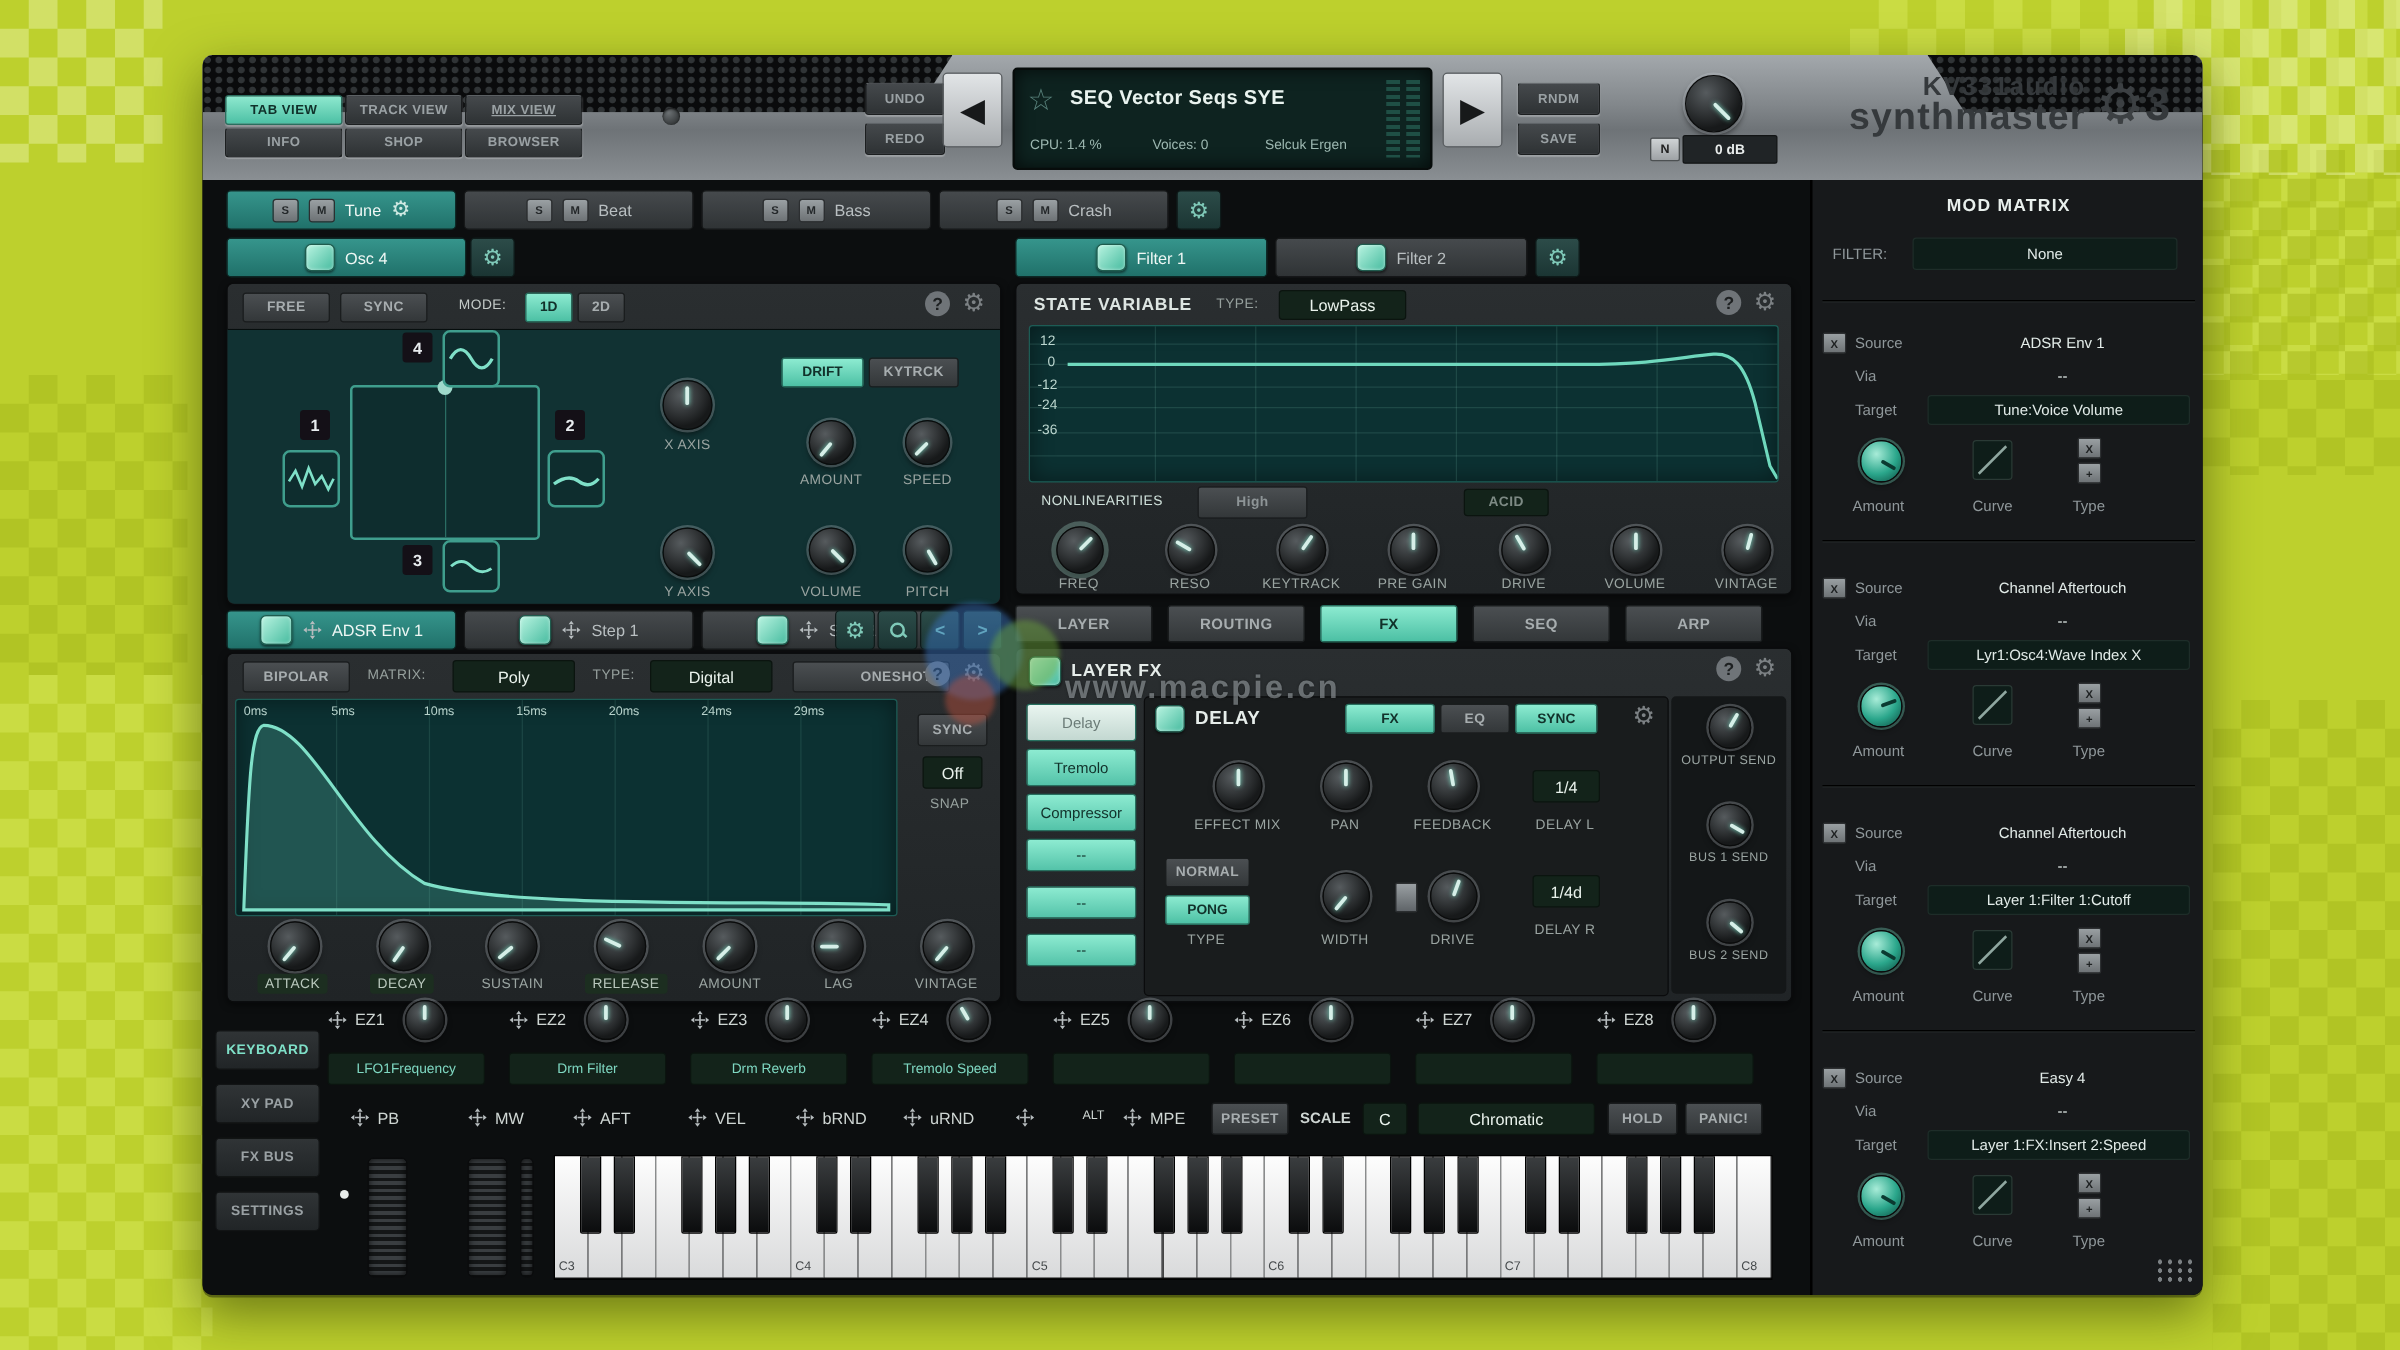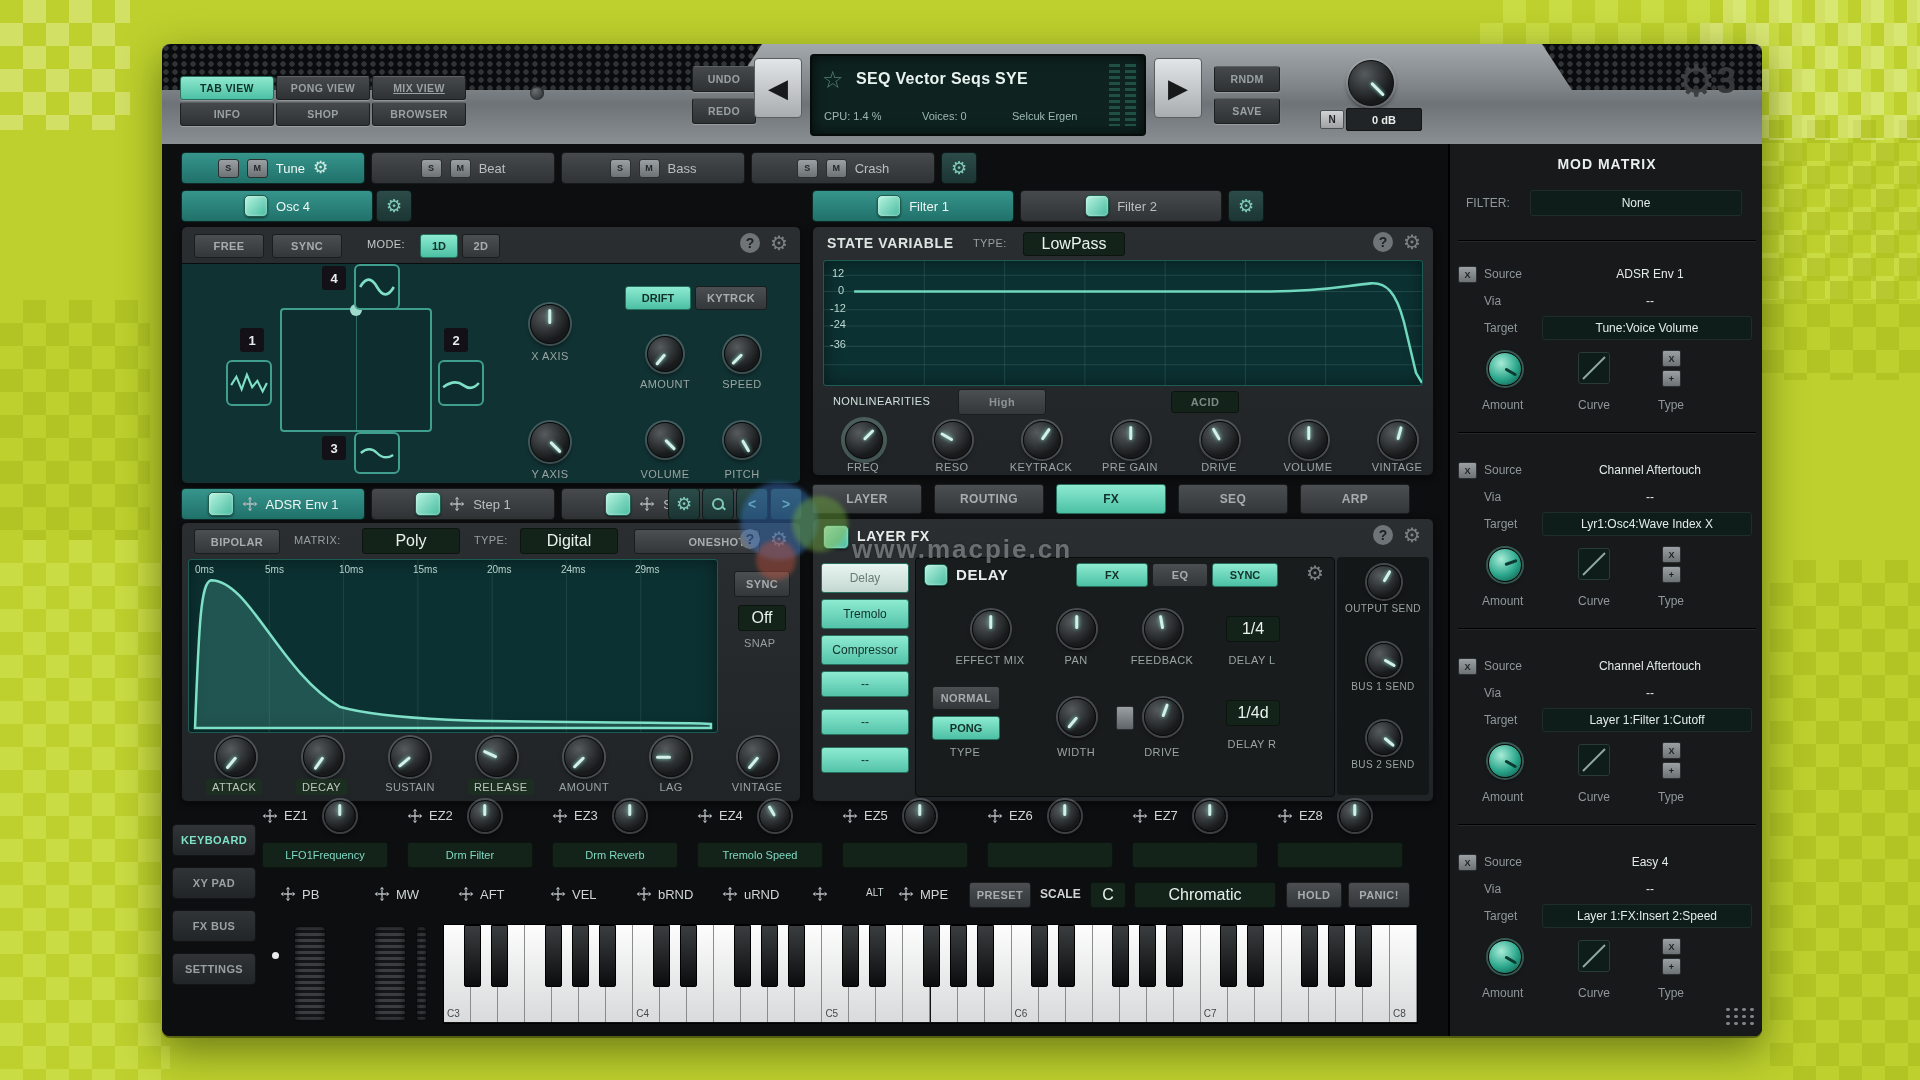--- a/index.html
+++ b/index.html
@@ -49,21 +49,21 @@
        color:#b9bfc1;font-size:13px;display:flex;align-items:center;justify-content:center;gap:8px;}
   .tab.on{background:linear-gradient(#36958c,#20716a);color:#eef7f4;border-color:#0d2a27;}
   .chipSM{width:19px;height:17px;border-radius:3px;background:linear-gradient(#9aa0a3,#6d7275);border:1px solid #2c2f31;
        color:#24282a;font-size:9px;font-weight:bold;display:flex;align-items:center;justify-content:center;}
   .gearbox{position:absolute;width:34px;height:30px;border-radius:4px;background:linear-gradient(#2c4c49,#1b3533);
        border:1px solid #0e1b1a;display:flex;align-items:center;justify-content:center;color:#7fc9b8;font-size:18px;}
   .chk{width:24px;height:22px;border-radius:5px;background:linear-gradient(135deg,#b9f4e1,#46bb9f);
        box-shadow:inset 0 0 3px rgba(255,255,255,.6),0 1px 2px rgba(0,0,0,.5);border:1px solid #1f5c4e;}
   .panel{position:absolute;background:linear-gradient(#2a2e30,#202426);border:1px solid #0a0b0c;border-radius:6px;box-shadow:0 2px 6px rgba(0,0,0,.5);}
   .graph{position:absolute;background:#0c3132;border:1px solid #1d5c55;border-radius:3px;box-shadow:inset 0 0 18px rgba(0,0,0,.45);}
-  .valuebox{background:#13231a;border:1px solid #0b140f;border-radius:3px;color:#e9f2ec;font-size:16px;
+  .valuebox{background:#13231a;border:1px solid #0b140f;border-radius:3px;color:#e9f2ec;font-size:13px;
        display:flex;align-items:center;justify-content:center;}
   .gbtn{background:linear-gradient(#4b4f52,#333739);border:1px solid #1a1d1e;border-radius:3px;color:#a7adaf;
        font-size:11px;font-weight:bold;display:flex;align-items:center;justify-content:center;letter-spacing:.4px;}
   .tbtn{background:linear-gradient(#8debd1,#4cc0a4);border:1px solid #27705f;border-radius:3px;color:#11312a;
        font-size:11px;font-weight:bold;display:flex;align-items:center;justify-content:center;}
   .knob{position:relative;border-radius:50%;background:radial-gradient(circle at 36% 30%,#565b5e,#17191a 68%);
        border:1px solid #0a0b0b;box-shadow:0 0 0 2px rgba(200,210,215,.28),0 3px 5px rgba(0,0,0,.6);}
   .knob::after{content:"";position:absolute;left:50%;top:50%;width:2.5px;height:40%;background:#d6efe8;border-radius:2px;
        transform-origin:50% 0;transform:translateX(-50%) rotate(var(--a,315deg));box-shadow:0 0 4px #7fe0c8;}
   .knob.teal{background:radial-gradient(circle at 38% 32%,#a8ecd8,#2aa68b 55%,#0d4a3f);box-shadow:0 0 0 2px rgba(120,220,195,.35),0 2px 4px rgba(0,0,0,.6);}
@@ -122,21 +122,21 @@
   <div class="tiles dk" style="left:0;top:300px;width:150px;height:240px;"></div>
   <div class="tiles lt" style="left:0;top:0;width:130px;height:130px;"></div>
 
   <div class="win">
 
     <div class="hdr">
       <div class="grille l"></div>
       <div class="grille r"></div>
 
       <div class="hbtn on" style="left:18px;top:32px;width:92px;">TAB VIEW</div>
-      <div class="hbtn" style="left:114px;top:32px;width:92px;">PONG VIEW</div>
+      <div class="hbtn" style="left:114px;top:32px;width:92px;">TRACK VIEW</div>
       <div class="hbtn" style="left:210px;top:32px;width:92px;text-decoration:underline;">MIX VIEW</div>
       <div class="hbtn" style="left:18px;top:58px;width:92px;">INFO</div>
       <div class="hbtn" style="left:114px;top:58px;width:92px;">SHOP</div>
       <div class="hbtn" style="left:210px;top:58px;width:92px;">BROWSER</div>
 
       <div class="screw" style="left:368px;top:42px;"></div>
 
       <div class="hbtn" style="left:530px;top:22px;width:62px;height:24px;">UNDO</div>
       <div class="hbtn" style="left:530px;top:54px;width:62px;height:24px;">REDO</div>
 
@@ -159,20 +159,24 @@
         </div>
 
       <div class="hbtn" style="left:1052px;top:22px;width:64px;height:24px;">RNDM</div>
       <div class="hbtn" style="left:1052px;top:54px;width:64px;height:24px;">SAVE</div>
 
       <div class="knob" style="left:1186px;top:16px;width:44px;height:44px;position:absolute;--a:315deg;"></div>
       <div class="nbox" style="left:1158px;top:66px;">N</div>
       <div class="dbbox" style="left:1184px;top:64px;">0 dB</div>
 
       <div class="logo">
+        <div>
+          <div class="t1">KV331audio</div>
+          <div class="t2">synthmaster</div>
+        </div>
         <div class="gear3">⚙</div>
         <div class="v3">3</div>
       </div>
     </div>
 
     <div class="main">
 
       <div class="tab on" style="left:19px;top:8px;width:182px;">
         <span class="chipSM">S</span>
         <span class="chipSM">M</span>

